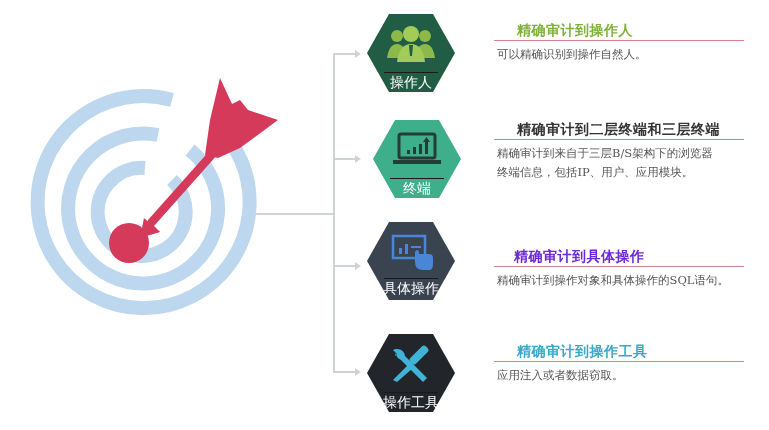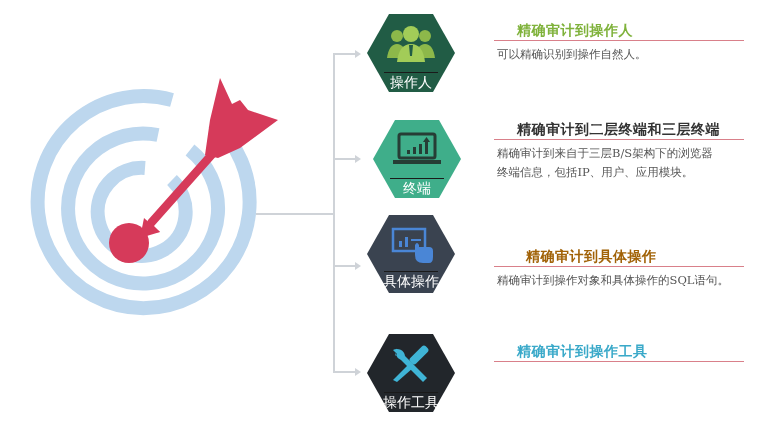--- a/index.html
+++ b/index.html
@@ -83,48 +83,49 @@
   <div class="hex-rule" style="top:58px"></div>
   <div class="hex-label" style="top:60px">终端</div>
 </div>
 <div class="title" style="left:497px;top:121px;color:#333333">精确审计到二层终端和三层终端</div>
 <div class="underline" style="left:494px;top:139px;width:250px"></div>
 <div class="desc" style="left:497px;top:144px">
   <div>精确审计到来自于三层B/S架构下的浏览器</div>
   <div>终端信息，包括IP、用户、应用模块。</div>
 </div>
 
-<div class="hex" style="left:367px;top:215px">
+<div class="hex" style="left:367px;top:222px">
   <svg width="88" height="78" viewBox="0 0 88 78">
       <polygon points="22,0 66,0 88,39 66,78 22,78 0,39" fill="#3a4350"></polygon>
     </svg>
   <svg width="88" height="50" viewBox="0 0 88 50" style="top:2px">
     <rect x="26" y="12" width="32" height="22" fill="none" stroke="#4a86d6" stroke-width="2.5"></rect>
     <rect x="32" y="24" width="3" height="6" fill="#4a86d6"></rect>
       <rect x="38" y="20" width="3" height="10" fill="#4a86d6"></rect>
     <rect x="44" y="22" width="10" height="2" fill="#4a86d6"></rect>
     <path d="M48 28 L48 38 Q48 46 56 46 L62 46 Q66 46 66 40 L66 34 Q66 30 62 30 L52 30 L52 28 Q50 24 48 28Z" fill="#4a86d6"></path>
   </svg>
   <div class="hex-rule" style="top:56px"></div>
   <div class="hex-label" style="top:58px">具体操作</div>
 </div>
-<div class="title" style="left:506px;top:248px;color:#a16207">精确审计到具体操作</div>
+<div class="title" style="left:494px;top:248px;color:#6d28d9">精确审计到具体操作</div>
 <div class="underline" style="left:494px;top:266px;width:250px"></div>
 <div class="desc" style="left:497px;top:271px">
   <div>精确审计到操作对象和具体操作的SQL语句。</div>
 </div>
 
 <div class="hex" style="left:367px;top:334px">
   <svg width="88" height="78" viewBox="0 0 88 78">
       <polygon points="22,0 66,0 88,39 66,78 22,78 0,39" fill="#22262b"></polygon>
     </svg>
   <svg width="88" height="50" viewBox="0 0 88 50" style="top:2px">
     <path d="M30 12 A8 8 0 0 0 34 24 L56 46 L60 42 L38 20 A8 8 0 0 0 26 14 L30 18 L28 20 Z" fill="#3fb4d6"></path>
     <rect x="48" y="8" width="8" height="22" rx="3" transform="rotate(45 52 19)" fill="#3fb4d6"></rect>
     <polygon points="42,28 46,32 30,46 26,44" fill="#3fb4d6"></polygon>
   </svg>
   <div class="hex-rule" style="top:58px"></div>
   <div class="hex-label" style="top:60px">操作工具</div>
 </div>
 <div class="title" style="left:497px;top:343px;color:#3aa9c9">精确审计到操作工具</div>
 <div class="underline" style="left:494px;top:361px;width:250px"></div>
 <div class="desc" style="left:497px;top:366px">
+  <div>应用注入或者数据窃取。</div>
 </div>
 
 </body></html>

